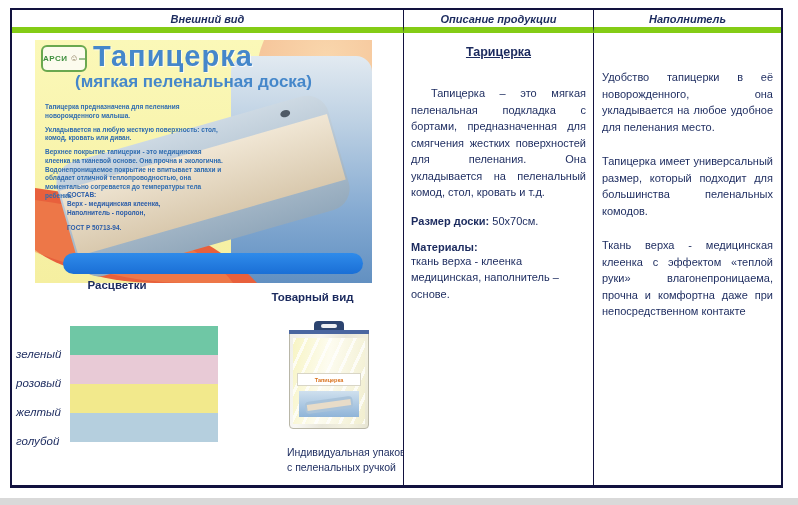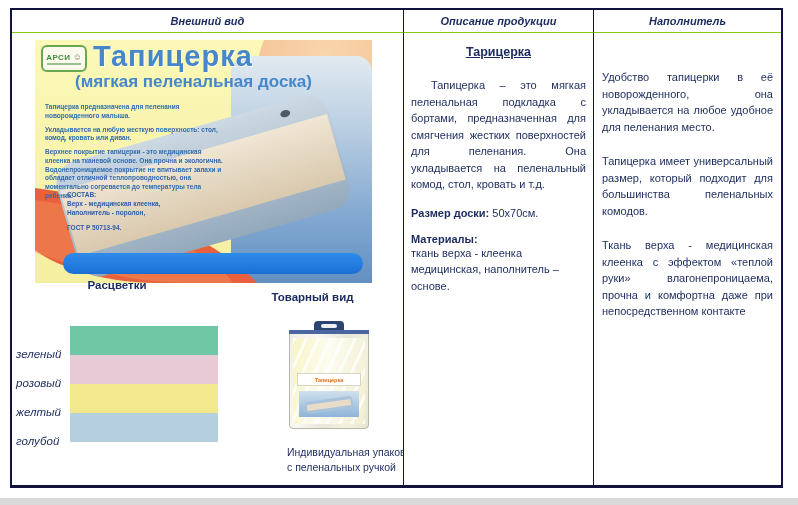--- a/index.html
+++ b/index.html
@@ -4,38 +4,38 @@
 <style>
   * { margin:0; padding:0; box-sizing:border-box; }
   html,body { width:798px; height:505px; background:#fff; font-family:"Liberation Sans",sans-serif; color:#1b2a5e; overflow:hidden; }
   .page { position:relative; width:798px; height:505px; background:#fff; }
   .bottom-strip { position:absolute; left:0; right:0; bottom:0; height:7px; background:#d9d9d9; }
 
   
   .doc-table { position:absolute; left:10px; top:8px; width:773px; height:480px;
     border:2px solid #12123f; border-bottom-width:3px;
     display:grid; grid-template-columns:392px 190px auto; grid-template-rows:23px 1fr; }
-  .hcell { border-bottom:1px solid #84cc16; display:flex; align-items:center; justify-content:center;
+  .hcell { border-bottom:6px solid #84cc16; display:flex; align-items:center; justify-content:center;
     font-style:italic; font-weight:bold; font-size:11px; }
   .hcell.b1, .bcell.b1 { border-right:1px solid #12123f; }
   .bcell { position:relative; overflow:hidden; background:#fff; }
 
   
   .ad { position:absolute; left:23px; top:7px; width:337px; height:243px; overflow:hidden; }
   .ad > div, .ad > svg { position:absolute; }
   .ad-bg { inset:0; background:linear-gradient(180deg,#fbf8b8,#f5efa0); }
   .ad-peach { left:222px; top:-50px; width:175px; height:165px; border-radius:50%;
     background:radial-gradient(circle at 40% 40%,#f9d6ac,#f2b488); }
   .ad-panel { left:196px; top:16px; width:141px; height:227px; border-radius:16px 16px 0 0;
     background:linear-gradient(180deg,#e2eaf1 0%,#bcd0e3 30%,#83a9d1 70%,#6290c1 100%); }
   .ad-swoosh, .ad-pad { left:0; top:0; width:337px; height:243px; }
   .ad-bar { left:28px; top:213px; width:300px; height:21px; border-radius:11px;
     background:linear-gradient(180deg,#2f8bea,#1a6fd6); }
   .ad-logo { left:6px; top:5px; width:46px; height:27px; background:#fcfbee;
-    border:2px solid #6aa84f; border-radius:6px; display:flex; flex-direction:column;
+    border:2px solid #6aa84f; border-radius:6px; display:flex; flex-direction:row;
     align-items:center; justify-content:center; z-index:6; }
   .ad-logo-row { display:flex; align-items:center; gap:2px; }
   .ad-brand { font-size:8px; font-weight:bold; color:#3f8f3f; letter-spacing:.5px; }
   .baby-icon { font-size:9px; color:#8a7a5a; line-height:1; }
   .ad-logo-line { width:80%; height:2px; background:#9cc08f; margin-top:1px; }
   .ad-title { left:58px; top:0; z-index:6; font-size:29px; font-weight:bold; color:#4587ca;
     letter-spacing:1px; text-shadow:1px 1px 0 rgba(255,255,255,.7); }
   .ad-subtitle { left:40px; top:32px; z-index:6; font-size:17px; font-weight:bold; color:#4587ca; }
   .ad-paras { left:10px; top:63px; width:183px; z-index:6; }
   .ad-paras p { font-size:6.5px; font-weight:bold; color:#2f6cb0; line-height:1.35; margin-bottom:5px; }
@@ -73,21 +73,21 @@
     background:linear-gradient(180deg,#cfe0ee,#8fb4d8); overflow:hidden; }
   .bag-pic-pad { position:absolute; left:6px; top:8px; width:48px; height:12px; background:#a9c3da;
     border-radius:4px; transform:rotate(-8deg); }
   .bag-pic-pad::after { content:""; position:absolute; left:2px; top:3px; width:44px; height:6px; background:#e8dcc8; }
   .bag-caption { position:absolute; left:275px; top:412px; width:130px; font-size:10.5px; line-height:1.4; }
   .bag-caption span { display:block; }
 
   
   .desc { padding:0 7px; }
   .desc-title { margin-top:12px; text-align:center; font-weight:bold; text-decoration:underline; font-size:12.5px; }
-  .desc-para { margin-top:18px; text-align:justify; text-indent:20px; font-size:11px; line-height:1.5; }
+  .desc-para { margin-top:26px; text-align:justify; text-indent:20px; font-size:11px; line-height:1.5; }
   .desc-size { margin-top:14px; font-size:11px; }
   .desc-size b { font-weight:bold; }
   .desc-mat-label { margin-top:14px; font-weight:bold; font-size:11px; }
   .desc-mat-value { font-size:11px; line-height:1.5; }
 
   
   .adv { padding:0 8px; }
   .adv p { text-align:justify; font-size:11px; line-height:1.5; }
   .adv p.a1 { margin-top:36px; }
   .adv p.a2 { margin-top:18px; }

